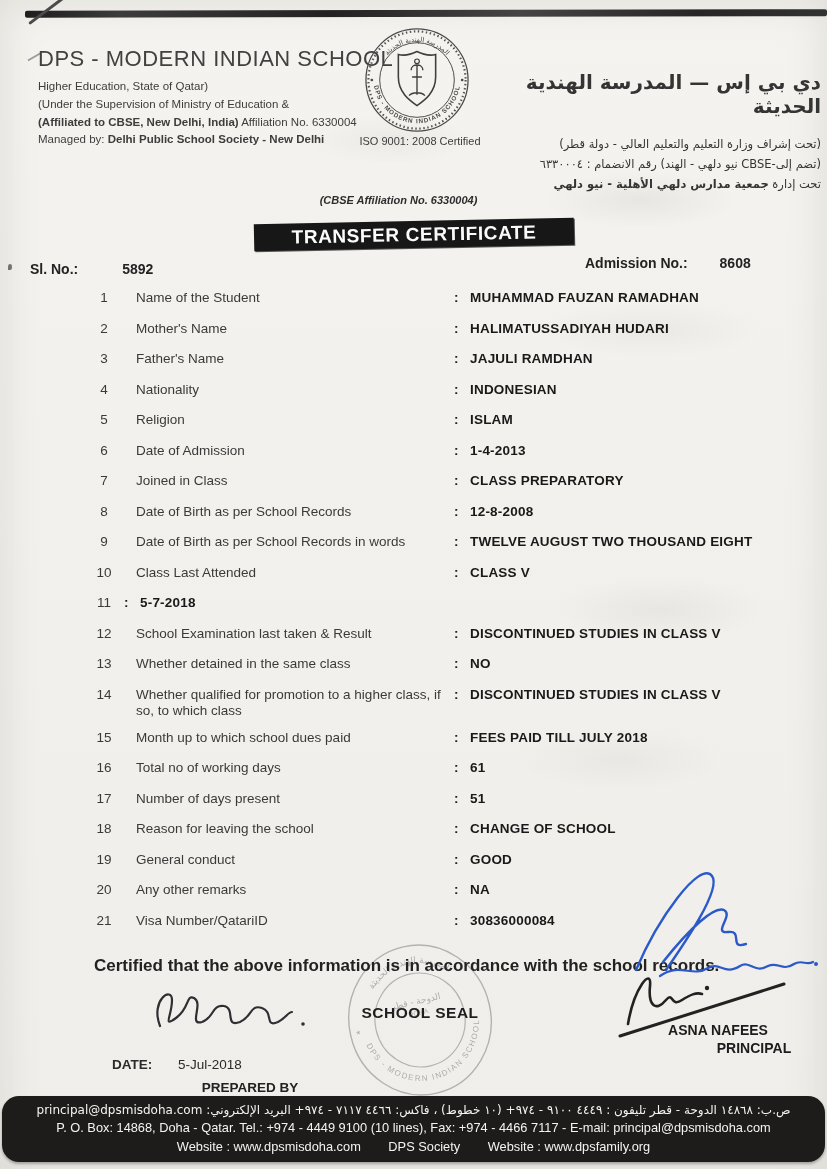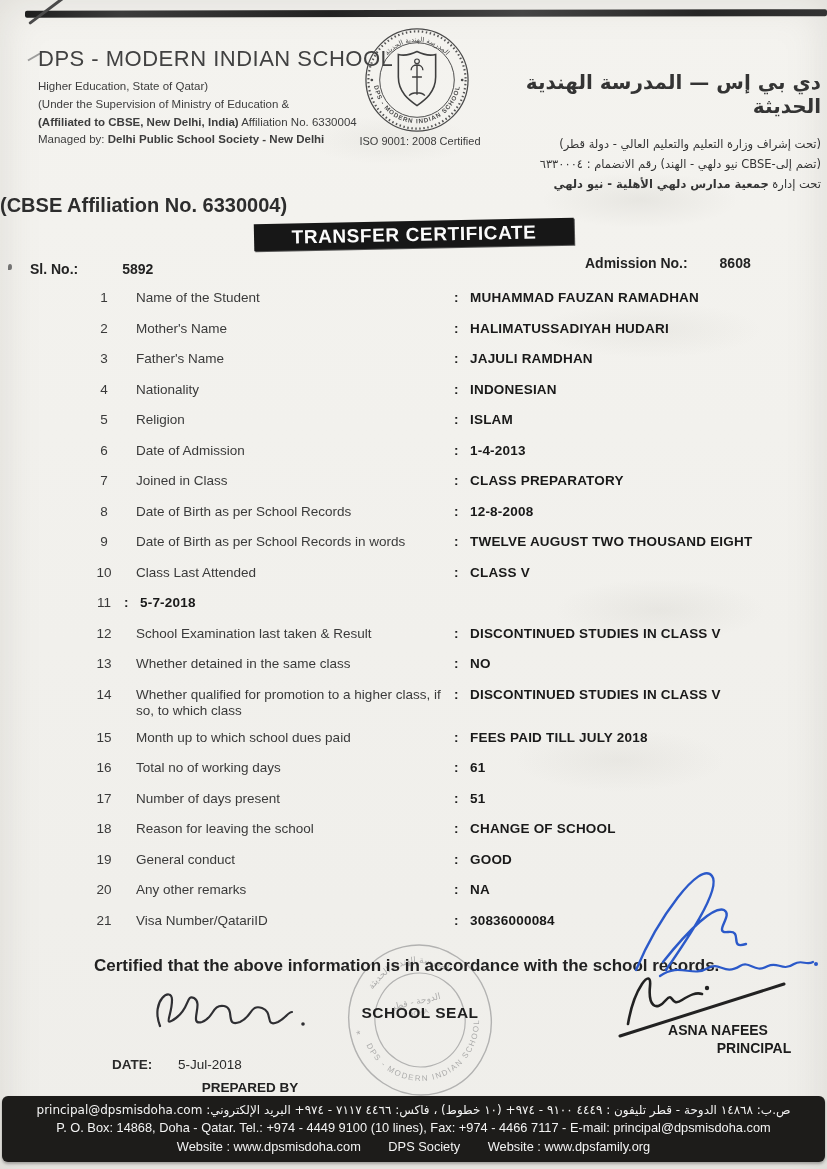--- a/index.html
+++ b/index.html
@@ -28,21 +28,21 @@
   .hdr-en{left:38px;top:46px;width:400px;}
   .hdr-en h1{margin:0 0 6px 0;font-size:22px;font-weight:normal;letter-spacing:.5px;color:#414141;white-space:nowrap;}
   .hdr-en p{margin:0;font-size:11.5px;line-height:1.55;color:#3d3d3d;}
   .b{font-weight:bold;}
   .logo{left:363px;top:26px;}
   .iso{left:330px;top:135px;width:180px;text-align:center;font-size:11px;color:#3c3c3c;}
   .hdr-ar{right:6px;top:38px;width:330px;direction:rtl;text-align:right;font-family:"DejaVu Sans",sans-serif;color:#343434;margin-top:32px;}
   .hdr-ar .ar-title{font-size:20px;font-weight:bold;margin:0 0 16px 0;letter-spacing:0;}
   .hdr-ar p.small{margin:0;font-size:11.5px;line-height:1.75;}
   
-  .cbse-line{left:0;right:30px;top:194px;text-align:left;font-size:20px;font-weight:bold;color:#2d2d2d;}
+  .cbse-line{left:0;right:30px;top:194px;text-align:center;font-size:11px;font-weight:bold;color:#2d2d2d;font-style:italic;}
   .banner{left:254px;top:221px;width:320px;height:27px;background:#171717;color:#fbfbfb;
     display:flex;align-items:center;justify-content:center;font-size:19px;font-weight:bold;
     letter-spacing:.6px;transform:rotate(-1.2deg);box-shadow:1px 1px 0 #555;}
   
   .slno{left:30px;top:261px;font-size:14px;font-weight:bold;color:#232323;}
   .slno .v{margin-left:40px;}
   .admno{left:585px;top:255px;font-size:14px;font-weight:bold;color:#232323;}
   .admno .v{margin-left:28px;}
   
   .rows{left:0;top:290px;right:0;}
@@ -59,21 +59,21 @@
   .daterow .dl{font-weight:bold;}
   .daterow .dv{margin-left:22px;}
   .seal{left:332px;top:938px;z-index:1;}
   .sealtext{left:330px;top:1004px;width:180px;text-align:center;font-size:15.5px;font-weight:bold;
     color:#1e1e1e;letter-spacing:.5px;z-index:2;}
   .sig-blue{left:608px;top:858px;z-index:3;}
   .sig-black{left:612px;top:952px;z-index:3;}
   .principal-name{left:628px;top:1022px;width:180px;text-align:center;font-size:14px;font-weight:bold;color:#1c1c1c;z-index:4;}
   .principal-title{left:664px;top:1040px;width:180px;text-align:center;font-size:14px;font-weight:bold;color:#1c1c1c;z-index:4;}
   
-  .footerbar{left:2px;right:2px;top:1096px;height:66px;background:#1d1c1a;border-radius:6px;
+  .footerbar{left:2px;right:2px;top:1096px;height:66px;background:#1d1c1a;border-radius:17px;
     color:#f3f3f3;text-align:center;padding-top:6px;box-sizing:border-box;box-shadow:0 2px 3px rgba(0,0,0,.3);}
   .footerbar .ar{direction:rtl;font-family:"DejaVu Sans",sans-serif;font-size:12px;line-height:1.45;}
   .footerbar .en{font-size:12.8px;line-height:1.45;}
   .footerbar .webs{font-size:12.8px;line-height:1.45;}
   .footerbar .webs span{margin:0 12px;}
   svg text{font-family:"Liberation Sans",sans-serif;}
   svg .ar{font-family:"DejaVu Sans",sans-serif;}
 </style>
 </head>
 <body>

